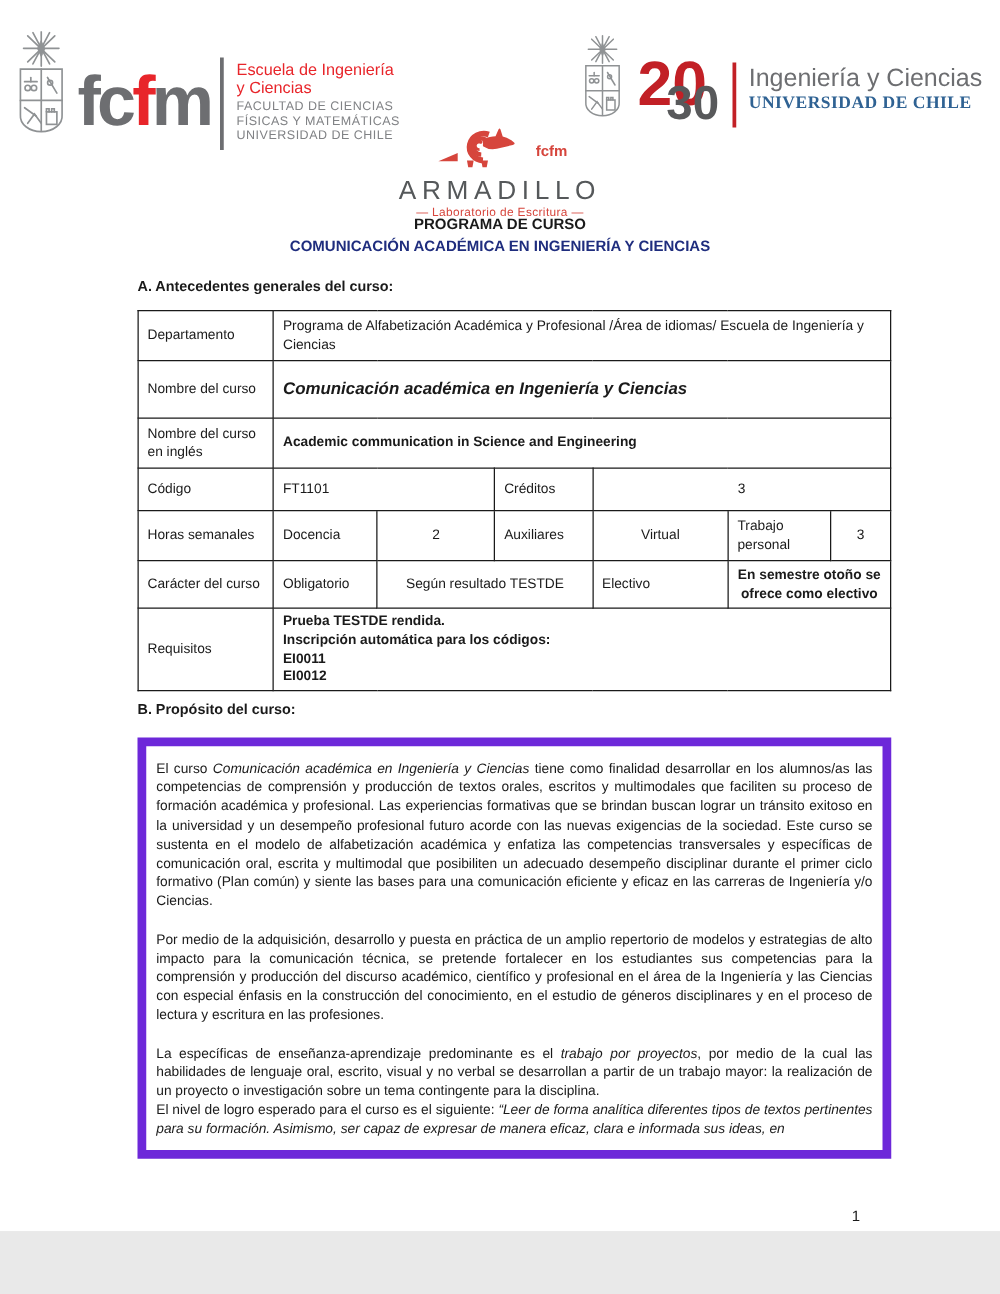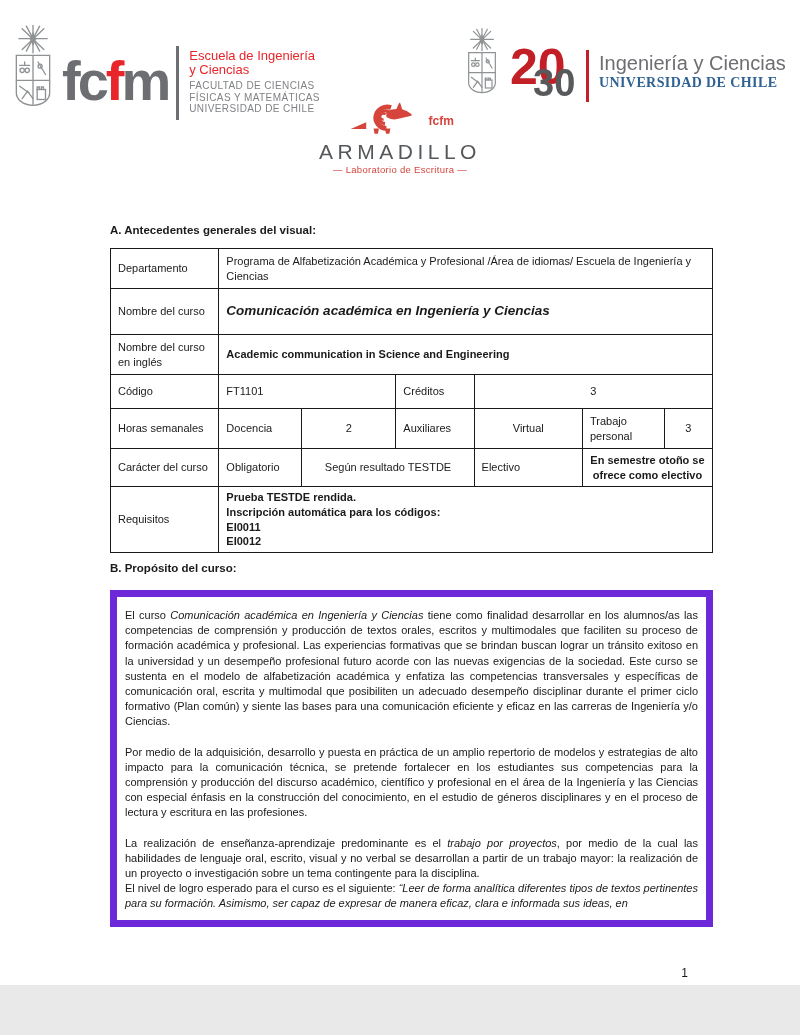--- a/index.html
+++ b/index.html
@@ -135,23 +135,27 @@
         <path d="M53 27 a5 4.5 0 1 1 3 -8" fill="none" stroke="#d6453c" stroke-width="3.4"></path>
         <path d="M57 14 q9 -3 15 -3 l3.5 -8 q1.2 -2.4 2.4 0 l2.6 8.5 q9 2.5 13.5 7 q2 2 -1.5 3 l-19 4.5 q-9 2 -16.5 -3 z" fill="#d6453c"></path>
         <path d="M38 40 h8 l-1.5 8 h-5 z M55 40 h8 l-1.5 8 h-5 z" fill="#d6453c"></path>
       </svg>
       <span id="arm-fcfm">fcfm</span>
     </div>
     <div id="arm-brand">ARMADILLO</div>
     <div id="arm-tagline">— Laboratorio de Escritura —</div>
   </div>
 
+  <div id="titles">
+    <div id="title-program">PROGRAMA DE CURSO</div>
+    <div id="title-course">COMUNICACIÓN ACADÉMICA EN INGENIERÍA Y CIENCIAS</div>
+  </div>
 
   <div id="section-a">
-    <div class="sec-heading">A. Antecedentes generales del visual:</div>
+    <div class="sec-heading">A. Antecedentes generales del curso:</div>
     <table id="antecedentes-table">
       <colgroup id="antecedentes-cols">
           <col style="width: 18%;">
           <col style="width: 13.8%;">
           <col style="width: 15.6%;">
           <col style="width: 13%;">
           <col style="width: 18%;">
           <col style="width: 13.6%;">
           <col style="width: 8%;">
         </colgroup>
@@ -200,20 +204,20 @@
           </tr>
         </tbody>
     </table>
   </div>
 
   <div id="section-b">
     <div class="sec-heading">B. Propósito del curso:</div>
     <div id="proposito-box">
         <p class="para"><span>El curso </span><em>Comunicación académica en Ingeniería y Ciencias</em><span> tiene como finalidad desarrollar en los alumnos/as las competencias de comprensión y producción de textos orales, escritos y multimodales que faciliten su proceso de formación académica y profesional. Las experiencias formativas que se brindan buscan lograr un tránsito exitoso en la universidad y un desempeño profesional futuro acorde con las nuevas exigencias de la sociedad. Este curso se sustenta en el modelo de alfabetización académica y enfatiza las competencias transversales y específicas de comunicación oral, escrita y multimodal que posibiliten un adecuado desempeño disciplinar durante el primer ciclo formativo (Plan común) y siente las bases para una comunicación eficiente y eficaz en las carreras de Ingeniería y/o Ciencias.</span></p>
         <p class="para"><span>Por medio de la adquisición, desarrollo y puesta en práctica de un amplio repertorio de modelos y estrategias de alto impacto para la comunicación técnica, se pretende fortalecer en los estudiantes sus competencias para la comprensión y producción del discurso académico, científico y profesional en el área de la Ingeniería y las Ciencias con especial énfasis en la construcción del conocimiento, en el estudio de géneros disciplinares y en el proceso de lectura y escritura en las profesiones.</span></p>
-        <p class="para"><span>La realización de enseñanza-aprendizaje predominante es el </span><em>trabajo por proyectos</em><span>, por medio de la cual las habilidades de lenguaje oral, escrito, visual y no verbal se desarrollan a partir de un trabajo mayor: la realización de un proyecto o investigación sobre un tema contingente para la disciplina.
+        <p class="para"><span>La específicas de enseñanza-aprendizaje predominante es el </span><em>trabajo por proyectos</em><span>, por medio de la cual las habilidades de lenguaje oral, escrito, visual y no verbal se desarrollan a partir de un trabajo mayor: la realización de un proyecto o investigación sobre un tema contingente para la disciplina.
 El nivel de logro esperado para el curso es el siguiente: </span><em>“Leer de forma analítica diferentes tipos de textos pertinentes para su formación. Asimismo, ser capaz de expresar de manera eficaz, clara e informada sus ideas, en</em></p>
       </div>
   </div>
 
   <div id="page-number">1</div>
 
 </div>
 
 </body></html>

